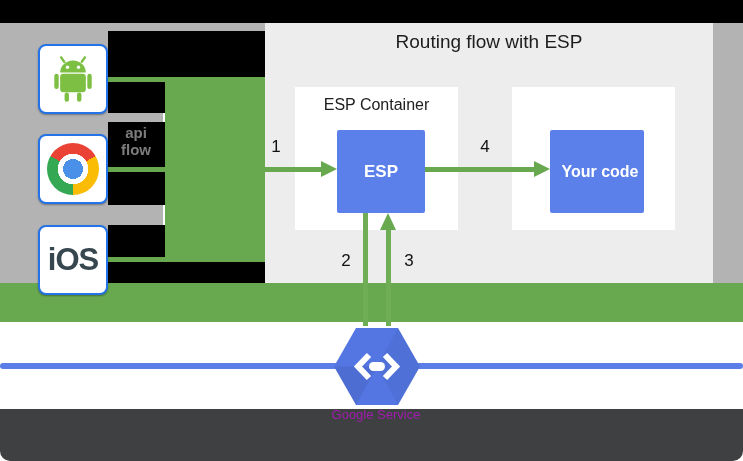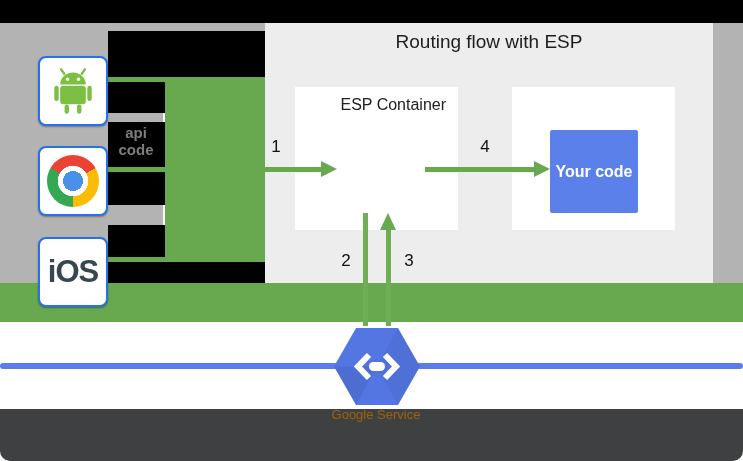--- a/index.html
+++ b/index.html
@@ -39,46 +39,46 @@
   .panel { left:265px; top:23px; width:448px; height:260px; background:#ededed; }
   .panel-title { left:265px; top:31px; width:448px; text-align:center; font-size:19px; color:#1d1d1d; }
   .wbox { background:#ffffff; width:163px; height:143px; top:87px; }
   .wbox-esp  { left:295px; }
   .wbox-your { left:512px; }
   .wbox-label { width:163px; top:96px; text-align:center; font-size:16px; color:#202020; }
   .bluebox { width:88px; height:83px; top:130px; background:#5b80ea; border-radius:2px;
              color:#fff; font-weight:bold; display:flex; align-items:center; justify-content:center;
              text-align:center; line-height:20px; }
   .bb-esp  { left:337px; font-size:17px; }
-  .bb-your { left:550px; font-size:16px; }
+  .bb-your { left:550px; font-size:16px;padding-left:6px; }
   .stepnum { font-size:17px; color:#111; width:20px; text-align:center; }
   .n1 { left:266px; top:137px; }
   .n4 { left:475px; top:137px; }
   .n2 { left:336px; top:251px; }
   .n3 { left:399px; top:251px; }
   
   .client { width:70px; height:70px; background:#fff; border:2px solid #2573e8; border-radius:8px;
             box-sizing:border-box; display:flex; align-items:center; justify-content:center;
-            box-shadow:0 1px 2px rgba(0,0,0,.35); left:38px;margin-top:12px; }
+            box-shadow:0 1px 2px rgba(0,0,0,.35); left:38px; }
   .cl-android { top:44px; }
   .cl-chrome  { top:134px; }
   .cl-ios     { top:225px; }
   .ios-label { font-size:31px; font-weight:bold; color:#37474f; letter-spacing:-1px; }
   .chrome-icon { width:52px; height:52px; border-radius:50%;
     background:
       radial-gradient(circle at 50% 50%, #4a90e8 0 10px, #ffffff 10px 15px, rgba(0,0,0,0) 15.5px),
       conic-gradient(from -60deg, #ea4335 0 120deg, #fbbc05 120deg 240deg, #34a853 240deg 360deg);
   }
   .annotation { left:106px; top:124px; width:60px; text-align:center; font-size:15px; line-height:17px; color:#7d7d7d;font-weight:bold; }
   
   .blue-line { left:0; top:363px; width:743px; height:6px; background:#5b7de8; border-radius:3px; }
   .hexagon { left:334px; top:328px; }
   
   .footer { left:0; top:409px; width:743px; height:52px; background:#3f4042; border-radius:0 0 10px 10px; }
-  .footer-text { left:288px; top:407px; width:176px; text-align:center; font-size:13px; line-height:15px; color:#a16207; }
+  .footer-text { left:288px; top:407px; width:176px; text-align:center; font-size:13px; line-height:15px; color:#a21caf; }
 </style>
 </head>
 <body>
 
 <div class="stage">
 
   <div class="abs top-black"></div>
   <div class="abs gray-band"></div>
   <div class="abs gray-strip-top"></div>
   <div class="abs gray-strip-right"></div>
@@ -91,40 +91,41 @@
   <div class="abs green vband"></div>
   <div class="abs green hband"></div>
   <div class="abs green gline gl-android"></div>
   <div class="abs green gline gl-chrome"></div>
   <div class="abs green gline gl-ios"></div>
 
   <div class="abs panel"></div>
   <div class="abs panel-title">Routing flow with ESP</div>
   <div class="abs wbox wbox-esp"></div>
   <div class="abs wbox wbox-your"></div>
-  <div class="abs wbox-label" style="left:283px;text-align:right;">ESP Container</div>
+  <div class="abs wbox-label" style="left:295px;">ESP Container</div>
 
   <div class="abs green gline gl-arrow1"></div>
   <div class="abs arrow-right ah1"></div>
   <div class="abs green gline gl-arrow4"></div>
   <div class="abs arrow-right ah4"></div>
   <div class="abs vline2"></div>
   <div class="abs vline3"></div>
   <div class="abs arrow-up"></div>
 
   <div class="abs stepnum n1">1</div>
   <div class="abs stepnum n2">2</div>
   <div class="abs stepnum n3">3</div>
   <div class="abs stepnum n4">4</div>
 
+  <div class="abs bluebox bb-esp">ESP</div>
   <div class="abs bluebox bb-your">Your code</div>
 
   <div class="abs annotation">
     <div>api</div>
-    <div>code</div>
+    <div>flow</div>
   </div>
 
   <div class="abs client cl-android">
     <svg width="44" height="48" viewBox="0 0 24 26">
       <g fill="#7cbf42">
         <path d="M7.2,3.6 L5.5,1.2" stroke="#7cbf42" stroke-width="1.3" stroke-linecap="round"></path>
         <path d="M16.8,3.6 L18.5,1.2" stroke="#7cbf42" stroke-width="1.3" stroke-linecap="round"></path>
         <path d="M5,9.5 a7,6.6 0 0 1 14,0 z"></path>
         <rect x="5" y="10.2" width="14" height="10" rx="1.8"></rect>
         <rect x="1.8" y="10.2" width="2.4" height="8.2" rx="1.2"></rect>

